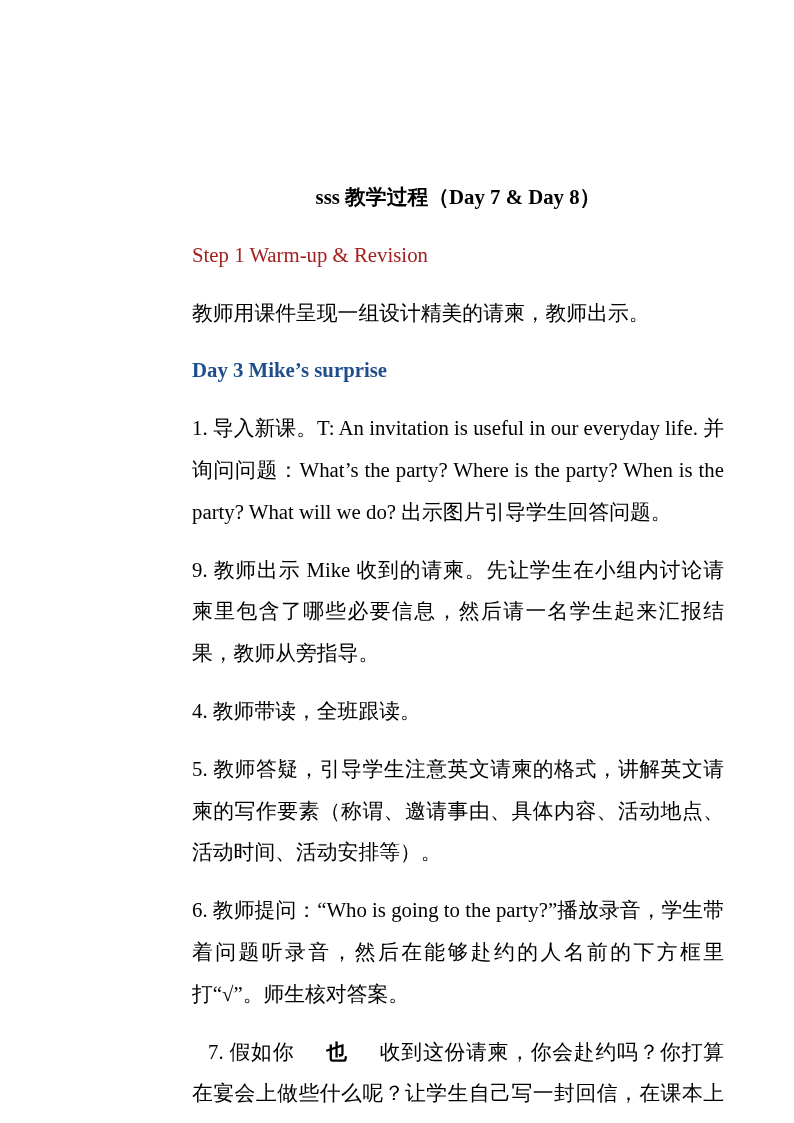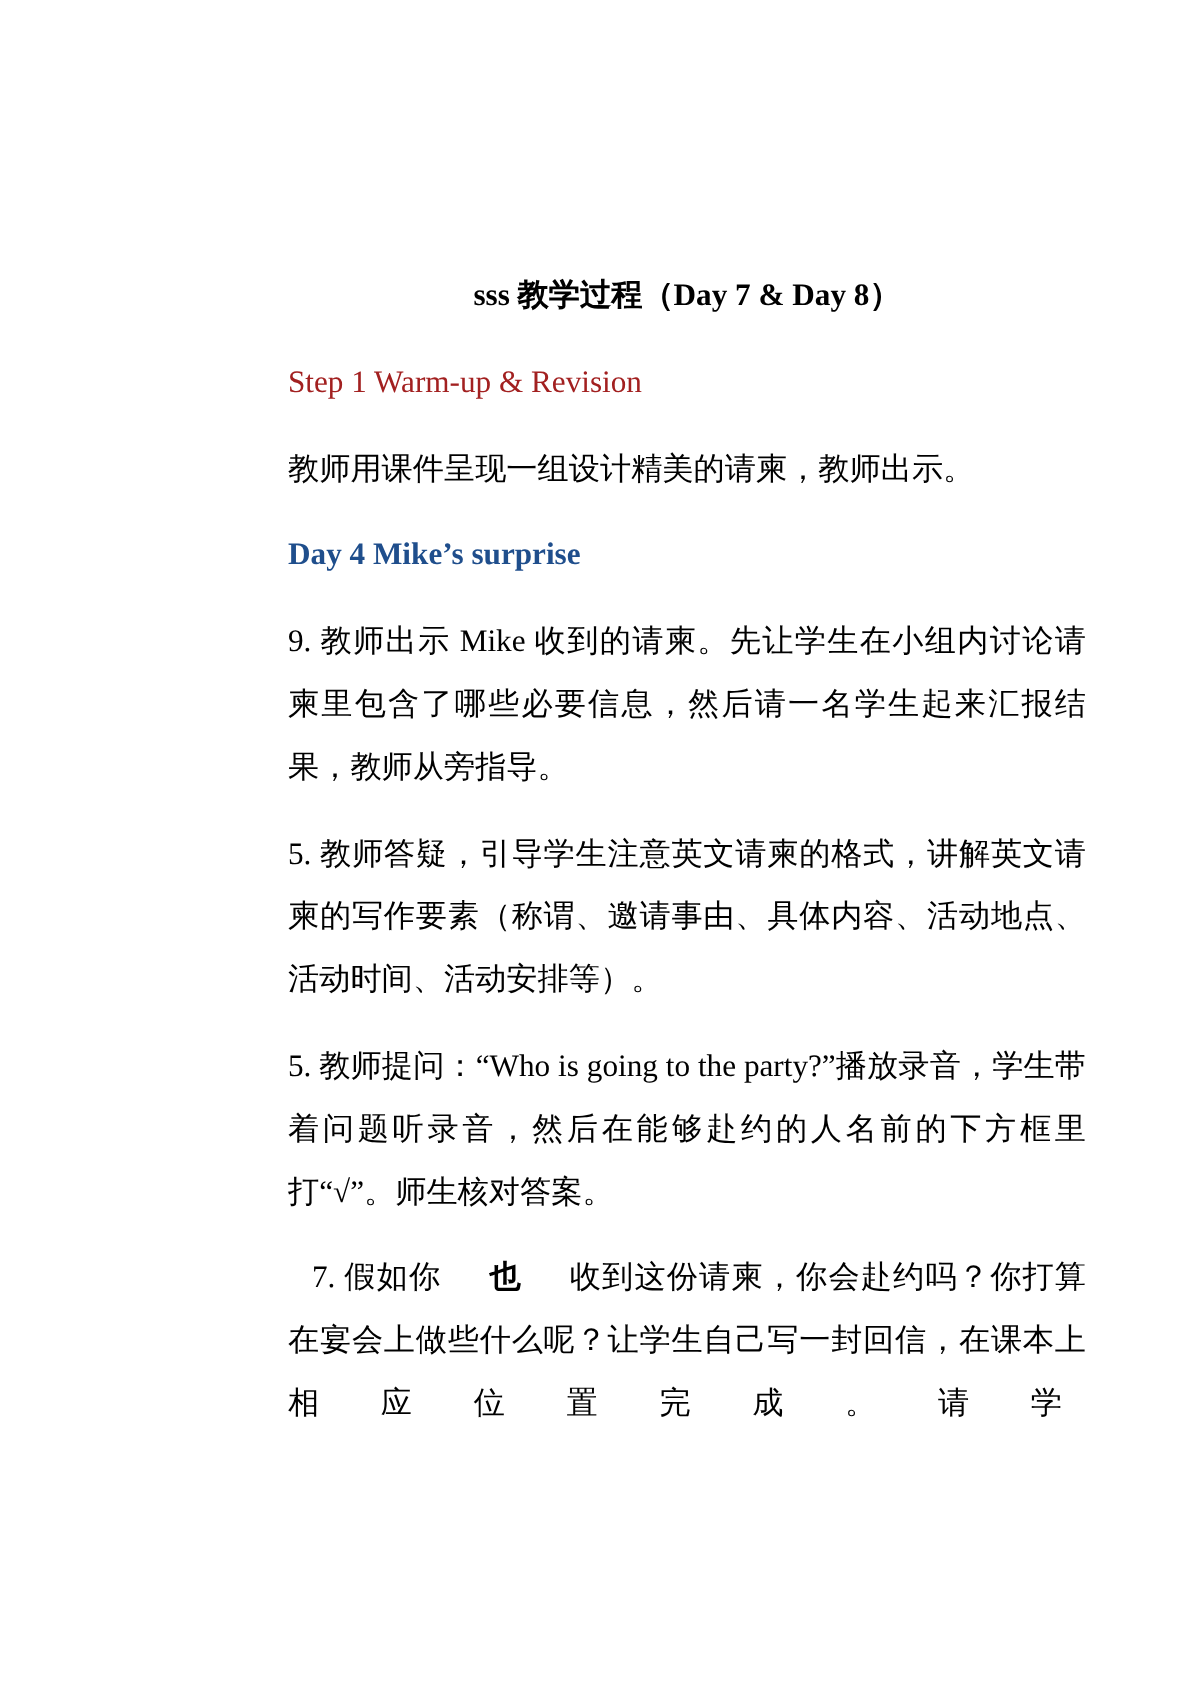--- a/index.html
+++ b/index.html
@@ -62,27 +62,29 @@
 <div class="page">
   <div class="content">
 
     <div class="para doc-title">sss 教学过程（Day 7 &amp; Day 8）</div>
 
     <div class="para heading-red">Step 1 Warm-up &amp; Revision</div>
 
     <div class="para">教师用课件呈现一组设计精美的请柬，教师出示。</div>
 
 
-    <div class="para heading-blue">Day 4 Mike’s surprise</div>
+    <div class="para heading-blue">Day 3 Mike’s surprise</div>
 
+    <div class="para">1. 导入新课。T: An invitation is useful in our everyday life. 并询问问题：What’s the party? Where is the party? When is the party? What will we do? 出示图片引导学生回答问题。</div>
 
     <div class="para">9. 教师出示 Mike 收到的请柬。先让学生在小组内讨论请柬里包含了哪些必要信息，然后请一名学生起来汇报结果，教师从旁指导。</div>
 
 
+    <div class="para">4. 教师带读，全班跟读。</div>
 
     <div class="para">5. 教师答疑，引导学生注意英文请柬的格式，讲解英文请柬的写作要素（称谓、邀请事由、具体内容、活动地点、活动时间、活动安排等）。</div>
 
-    <div class="para">5. 教师提问：“Who is going to the party?”播放录音，学生带着问题听录音，然后在能够赴约的人名前的下方框里打“√”。师生核对答案。</div>
+    <div class="para">6. 教师提问：“Who is going to the party?”播放录音，学生带着问题听录音，然后在能够赴约的人名前的下方框里打“√”。师生核对答案。</div>
 
     <div class="para-cut"><span>7. 假如你</span><span class="bold">也</span><span>收到这份请柬，你会赴约吗？你打算在宴会上做些什么呢？让学生自己写一封回信，在课本上相应位置完成。请学</span></div>
 
   </div>
 </div>
 
 </body></html>

